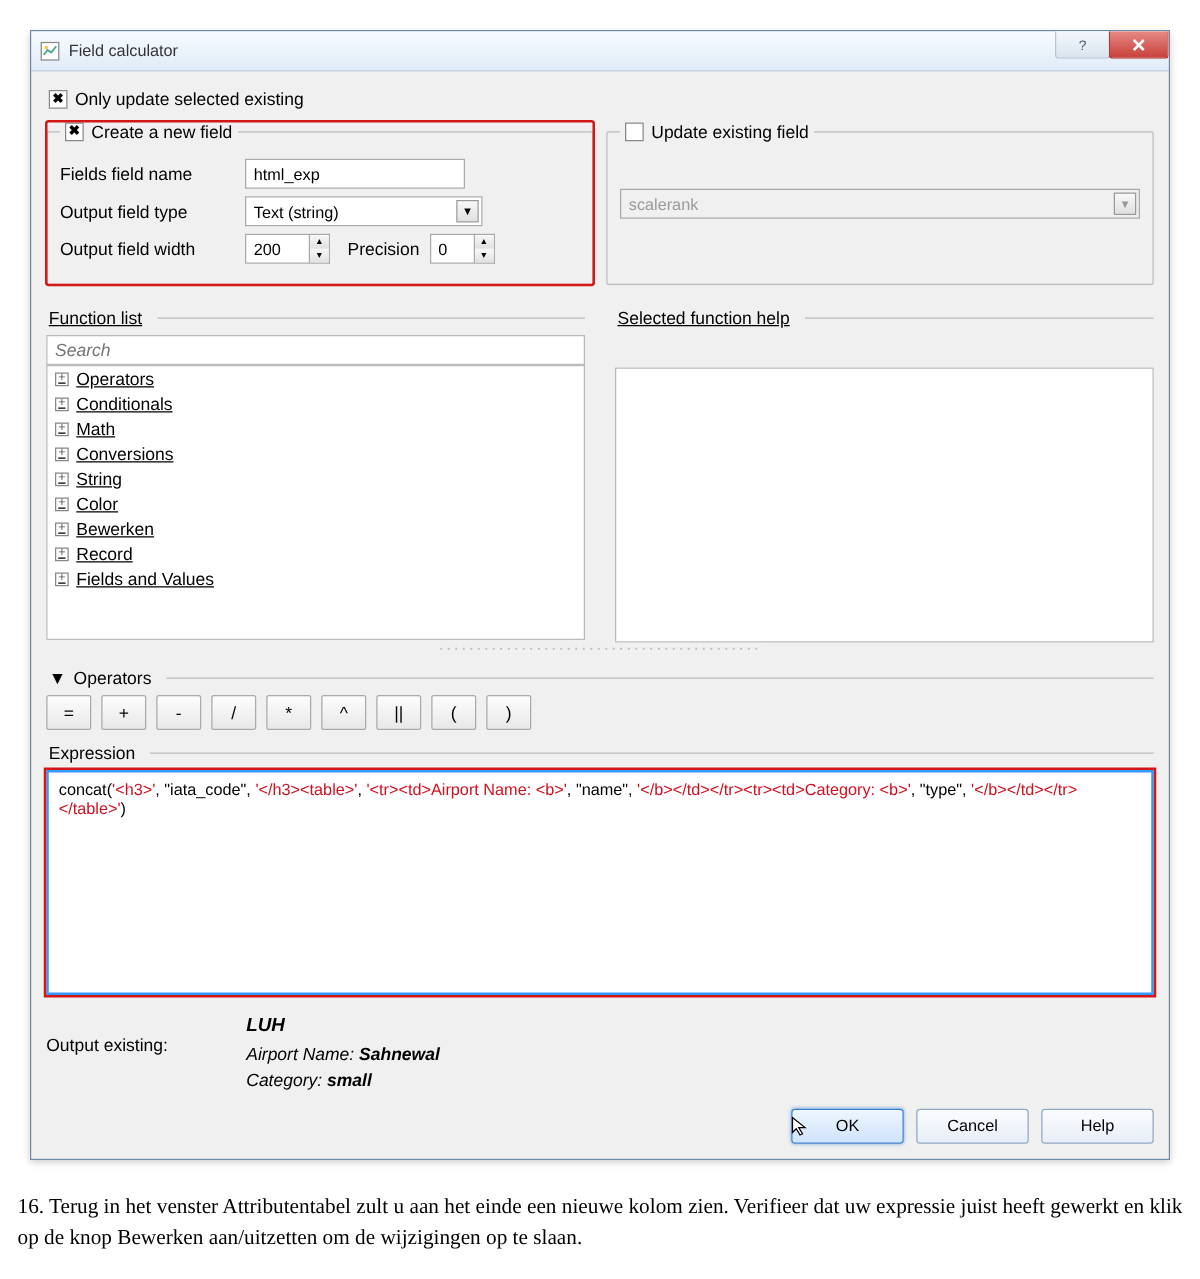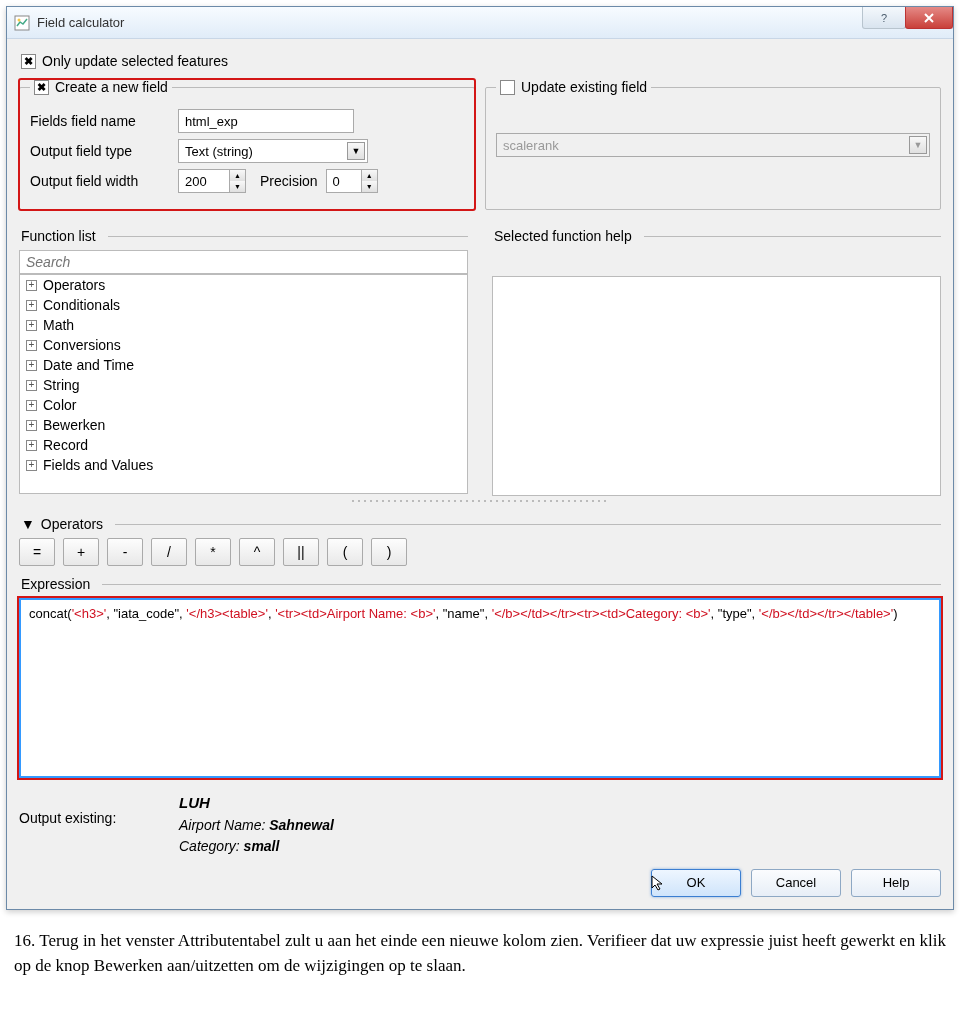--- a/index.html
+++ b/index.html
@@ -5,21 +5,21 @@
   * { box-sizing: border-box; }
   body {
     margin: 0;
     padding: 0;
     font-family: "Segoe UI", Tahoma, Arial, sans-serif;
     font-size: 13px;
     background: #fff;
     width: 960px;
   }
   .window {
-    margin: 6px;
+    margin: 24px;
     border: 1px solid #6c8aa8;
     background: #a3a3a3;
     box-shadow: 0 2px 6px rgba(0,0,0,0.2);
   }
   .titlebar {
     display: flex;
     align-items: center;
     height: 32px;
     background: linear-gradient(to bottom, #f7fbff, #e0ecf8);
     border-bottom: 1px solid #c8d6e6;
@@ -120,21 +120,21 @@
     border: 1px solid #aaa; border-left: none;
     width: 16px; height: 24px;
   }
   .spin-btns div {
     flex: 1; display: flex; align-items: center; justify-content: center;
     font-size: 7px; background: linear-gradient(#f8f8f8,#e0e0e0);
   }
   .disabled-select {
     color: #999; background: #f0f0f0;
   }
-  .mid-row { display: flex; gap: 24px; }
+  .mid-row { display: flex; gap: 24px; text-decoration: underline; }
   .mid-row > * { flex: 1; min-width: 0; }
   .func-box {
     border: 1px solid #bbb; background: #fff;
     height: 220px; overflow: auto;
     font-size: 14px;
   }
   .tree-item {
     display: flex; align-items: center; gap: 6px;
     padding: 2px 6px;
   }
@@ -251,21 +251,21 @@
             <path d="M2 2 L10 10 M10 2 L2 10" stroke="#fff" stroke-width="2"></path>
           </svg>
       </div>
     </div>
   </div>
 
   <div class="body-area">
 
     <div class="checkbox-row">
       <span class="chk checked"></span>
-      <span>Only update selected features</span>
+      <span>Only update selected existing</span>
     </div>
 
     <div class="two-col">
       <fieldset class="group red-outline">
         <legend>
           <span class="chk checked"></span>
           <span>Create a new field</span>
         </legend>
         <div class="form-row">
           <label>Fields field name</label>
@@ -330,24 +330,20 @@
             <div class="tree-item">
               <span class="tree-expander"></span>
               <span>Math</span>
             </div>
             <div class="tree-item">
               <span class="tree-expander"></span>
               <span>Conversions</span>
             </div>
             <div class="tree-item">
               <span class="tree-expander"></span>
-              <span>Date and Time</span>
-            </div>
-            <div class="tree-item">
-              <span class="tree-expander"></span>
               <span>String</span>
             </div>
             <div class="tree-item">
               <span class="tree-expander"></span>
               <span>Color</span>
             </div>
             <div class="tree-item">
               <span class="tree-expander"></span>
               <span>Bewerken</span>
             </div>

